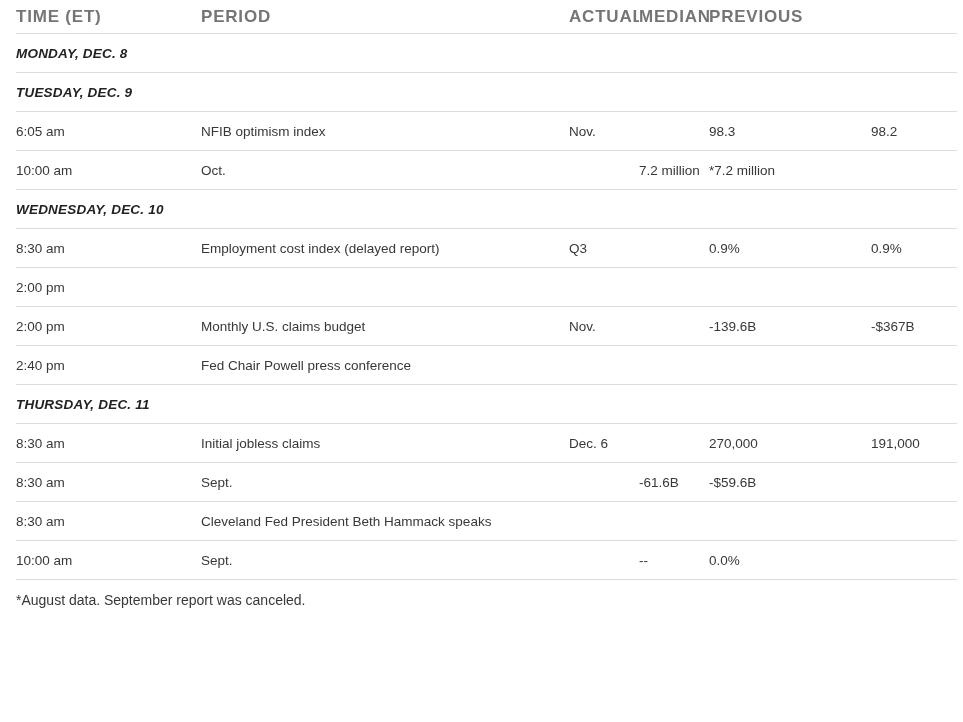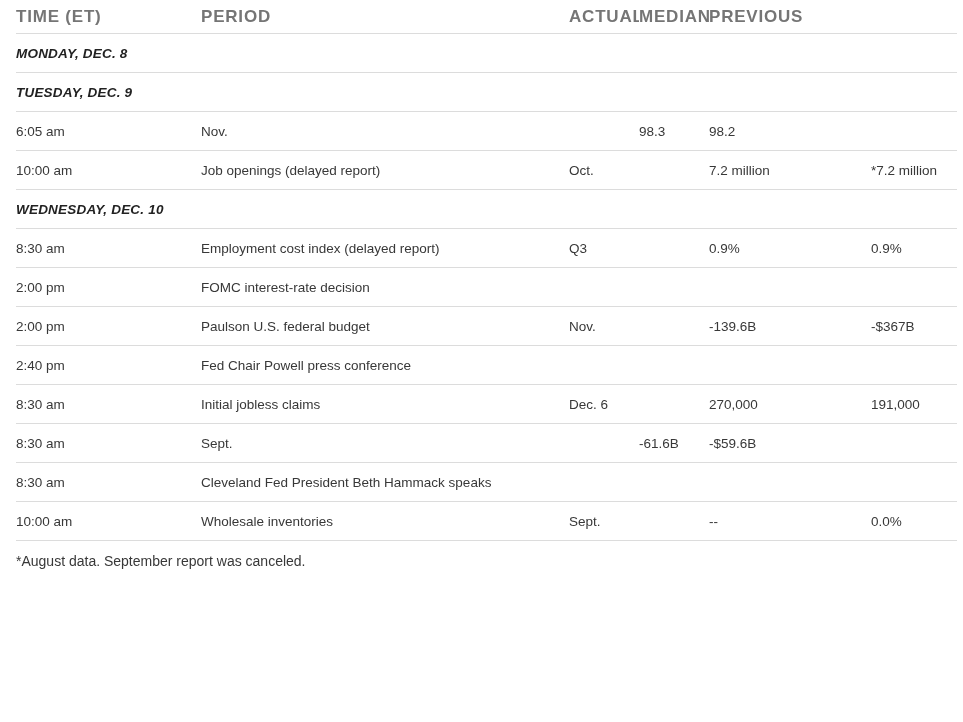--- a/index.html
+++ b/index.html
@@ -77,67 +77,69 @@
     </div>
   <div id="table-body">
       <div class="row day-row">
         <span class="day-cell">MONDAY, DEC. 8</span>
       </div>
       <div class="row day-row">
         <span class="day-cell">TUESDAY, DEC. 9</span>
       </div>
       <div class="row data-row">
         <span class="cell">6:05 am</span>
+        <span class="cell">NFIB optimism index</span>
         <span class="cell">Nov.</span>
         <span class="cell"></span>
         <span class="cell">98.3</span>
         <span class="cell">98.2</span>
       </div>
       <div class="row data-row">
         <span class="cell">10:00 am</span>
-        <span class="cell">Job openings (delayed report)</span>
         <span class="cell">Oct.</span>
         <span class="cell"></span>
         <span class="cell">7.2 million</span>
         <span class="cell">*7.2 million</span>
       </div>
       <div class="row day-row">
         <span class="day-cell">WEDNESDAY, DEC. 10</span>
       </div>
       <div class="row data-row">
         <span class="cell">8:30 am</span>
         <span class="cell">Employment cost index (delayed report)</span>
         <span class="cell">Q3</span>
         <span class="cell"></span>
         <span class="cell">0.9%</span>
         <span class="cell">0.9%</span>
       </div>
       <div class="row data-row">
         <span class="cell">2:00 pm</span>
-        <span class="cell">FOMC interest-rate decision</span>
         <span class="cell"></span>
         <span class="cell"></span>
         <span class="cell"></span>
         <span class="cell"></span>
       </div>
       <div class="row data-row">
         <span class="cell">2:00 pm</span>
-        <span class="cell">Paulson U.S. federal budget</span>
+        <span class="cell">Monthly U.S. claims budget</span>
         <span class="cell">Nov.</span>
         <span class="cell"></span>
         <span class="cell">-139.6B</span>
         <span class="cell">-$367B</span>
       </div>
       <div class="row data-row">
         <span class="cell">2:40 pm</span>
         <span class="cell">Fed Chair Powell press conference</span>
         <span class="cell"></span>
         <span class="cell"></span>
         <span class="cell"></span>
         <span class="cell"></span>
+      </div>
+      <div class="row day-row">
+        <span class="day-cell">THURSDAY, DEC. 11</span>
       </div>
       <div class="row data-row">
         <span class="cell">8:30 am</span>
         <span class="cell">Initial jobless claims</span>
         <span class="cell">Dec. 6</span>
         <span class="cell"></span>
         <span class="cell">270,000</span>
         <span class="cell">191,000</span>
       </div>
       <div class="row data-row">
@@ -150,21 +152,20 @@
       <div class="row data-row">
         <span class="cell">8:30 am</span>
         <span class="cell">Cleveland Fed President Beth Hammack speaks</span>
         <span class="cell"></span>
         <span class="cell"></span>
         <span class="cell"></span>
         <span class="cell"></span>
       </div>
       <div class="row data-row">
         <span class="cell">10:00 am</span>
-        <span class="cell">Wholesale inventories</span>
         <span class="cell">Sept.</span>
         <span class="cell"></span>
         <span class="cell">--</span>
         <span class="cell">0.0%</span>
       </div>
     </div>
   <div class="footnote">*August data. September report was canceled.</div>
 </div>
 
 </body></html>

